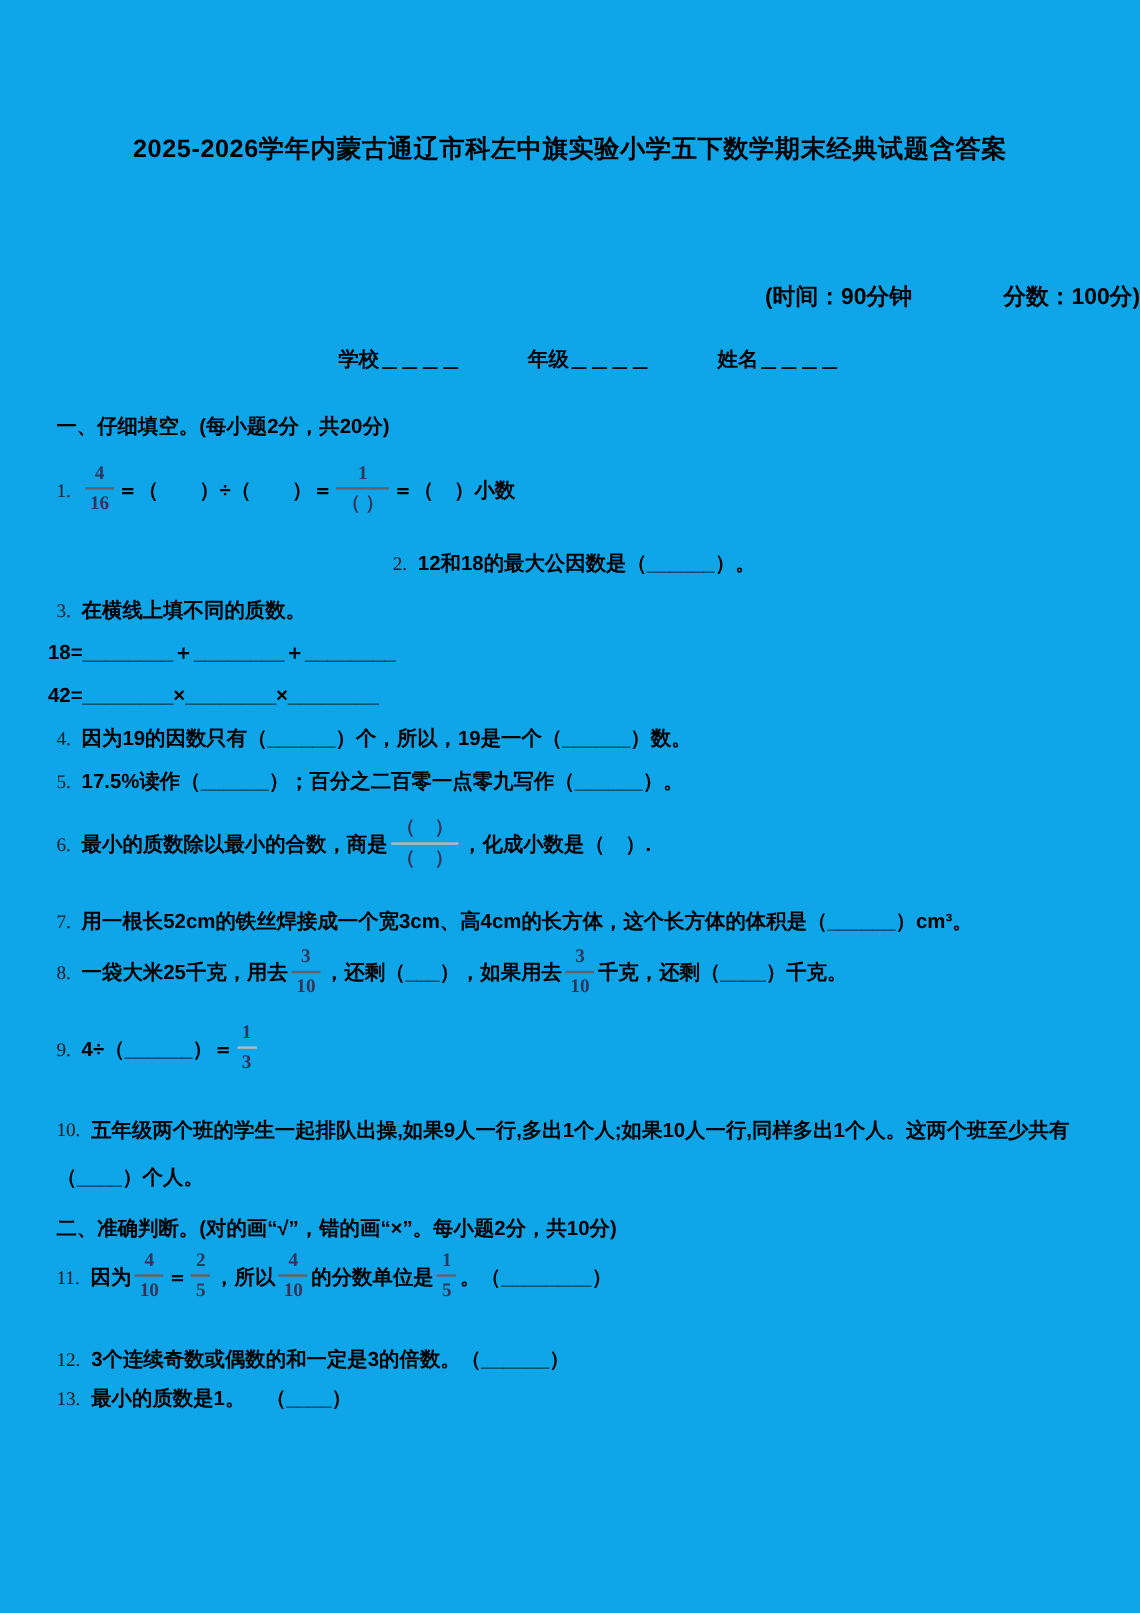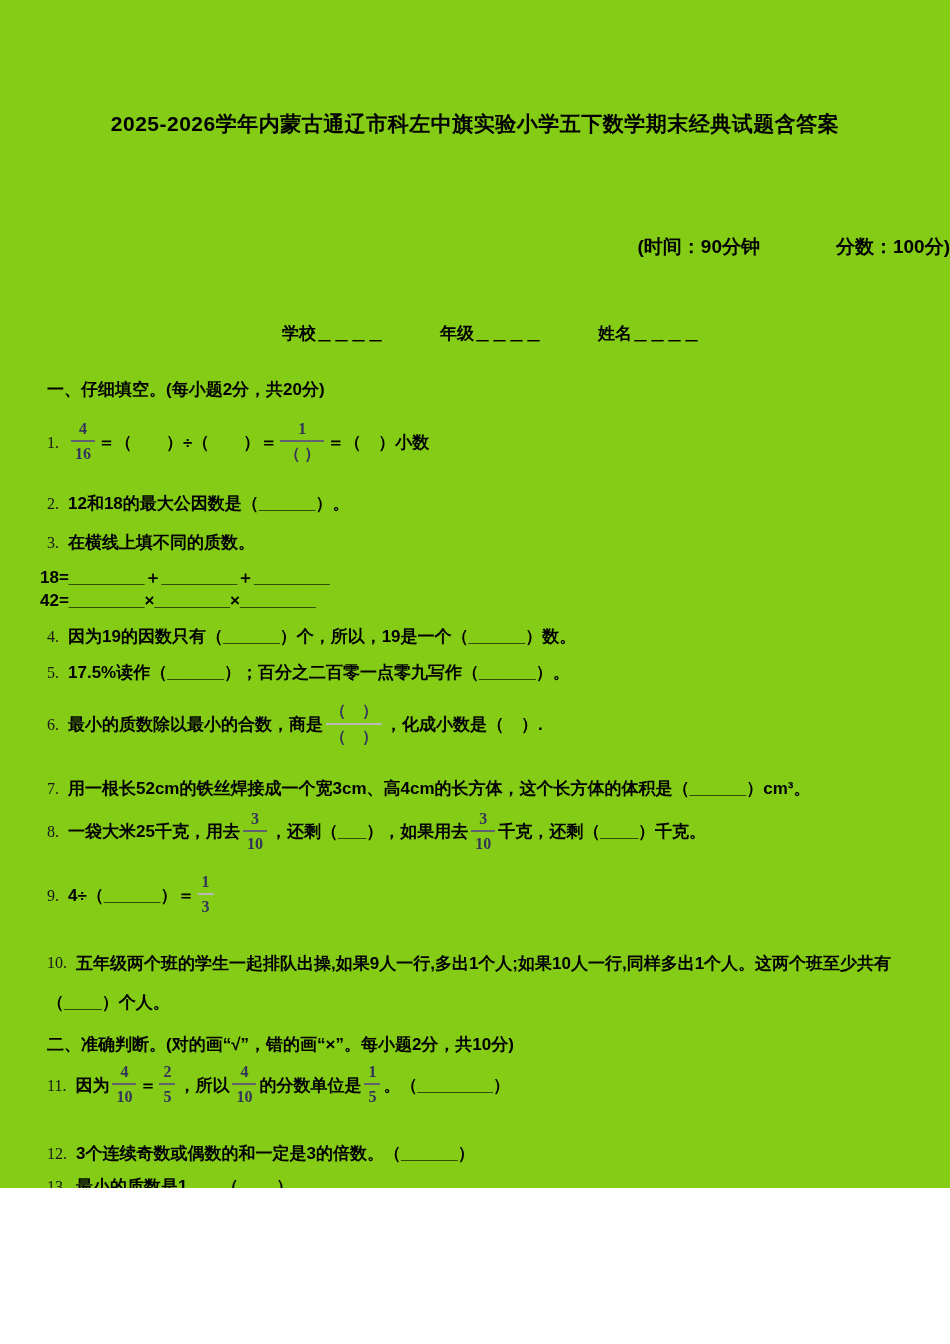--- a/index.html
+++ b/index.html
@@ -1,20 +1,20 @@
 <!DOCTYPE html>
 <html><head>
 <meta charset="utf-8">
 <style>
   * { box-sizing: border-box; }
   html, body { margin: 0; padding: 0; background: #ffffff; }
   .page {
     width: 950px;
-    height: 1188px;
-    background: #84cc16;
+    height: 1344px;
+    background: #0ea5e9;
     font-family: "Liberation Sans", "DejaVu Sans", sans-serif;
     color: #000000;
     overflow: hidden;
     position: relative;
   }
   .title {
     margin: 0;
     padding-top: 110px;
     text-align: center;
     font-size: 21px;
@@ -26,21 +26,21 @@
     justify-content: flex-end;
     gap: 76px;
     margin-top: 96px;
     font-size: 19px;
     font-weight: 700;
   }
   .student-line {
     display: flex;
     justify-content: center;
     gap: 56px;
-    margin-top: 62px;
+    margin-top: 28px;
     font-size: 17px;
     font-weight: 700;
     padding-left: 32px;
   }
   .sec-heading {
     margin: 34px 40px 0 47px;
     font-size: 17px;
     font-weight: 700;
     line-height: 1.3;
   }
@@ -70,24 +70,24 @@
     color: #34345a;
     line-height: 1.2;
     margin: 0 3px;
     transform: translateY(-2px);
   }
   .frac .num { display: block; padding: 0 4px 2px; }
   .frac .den { display: block; border-top: 2px solid #62626e; padding: 2px 4px 0; }
   .frac.light .den { border-top-color: #b9b9b9; }
   
   .q1  { margin-top: 20px; }
-  .q2  { margin-top: 28px; }
+  .q2  { margin-top: 28px; text-align: center; }
   .q3  { margin-top: 16px; }
   .q3a { margin-top: 12px; }
-  .q3b { }
+  .q3b { margin-top: 13px; }
   .q4  { margin-top: 13px; }
   .q5  { margin-top: 13px; }
   .q6  { margin-top: 18px; }
   .q7  { margin-top: 30px; }
   .q8  { margin-top: 10px; }
   .q9  { margin-top: 19px; }
   .q10 { margin-top: 26px; line-height: 2.2; }
   .sec2 { margin-top: 13px; }
   .q11 { margin-top: 8px; }
   .q12 { margin-top: 35px; }

